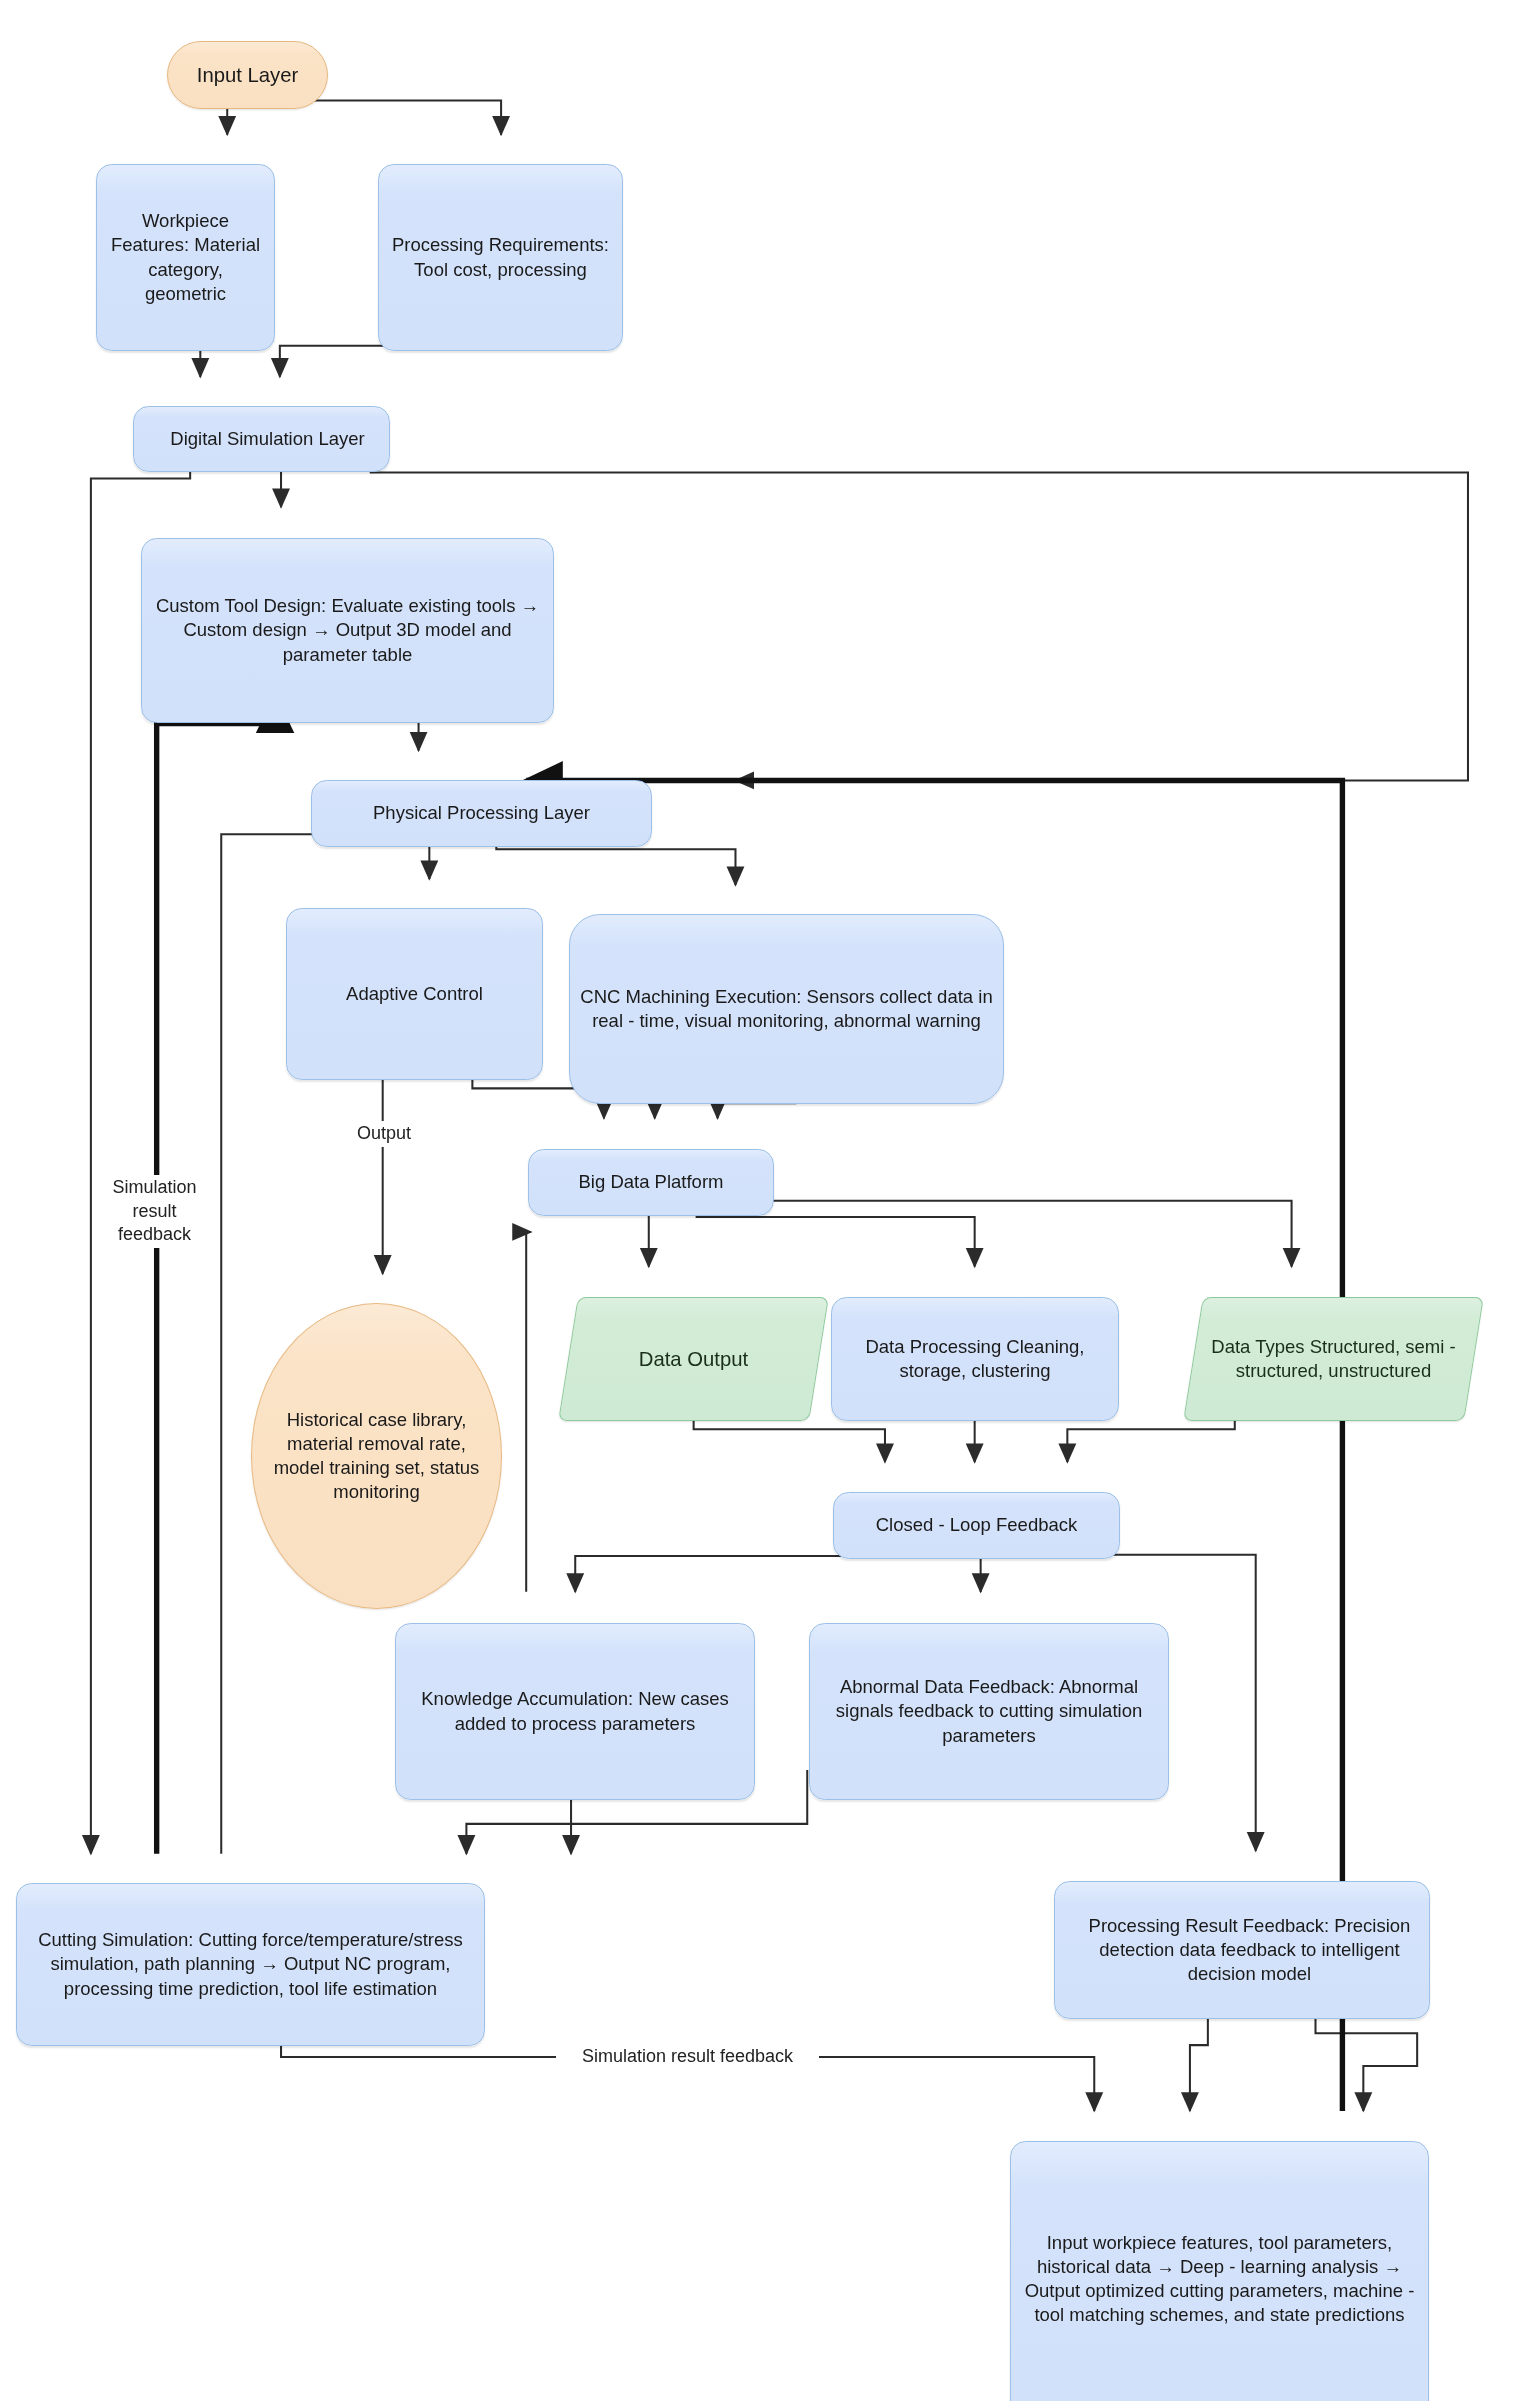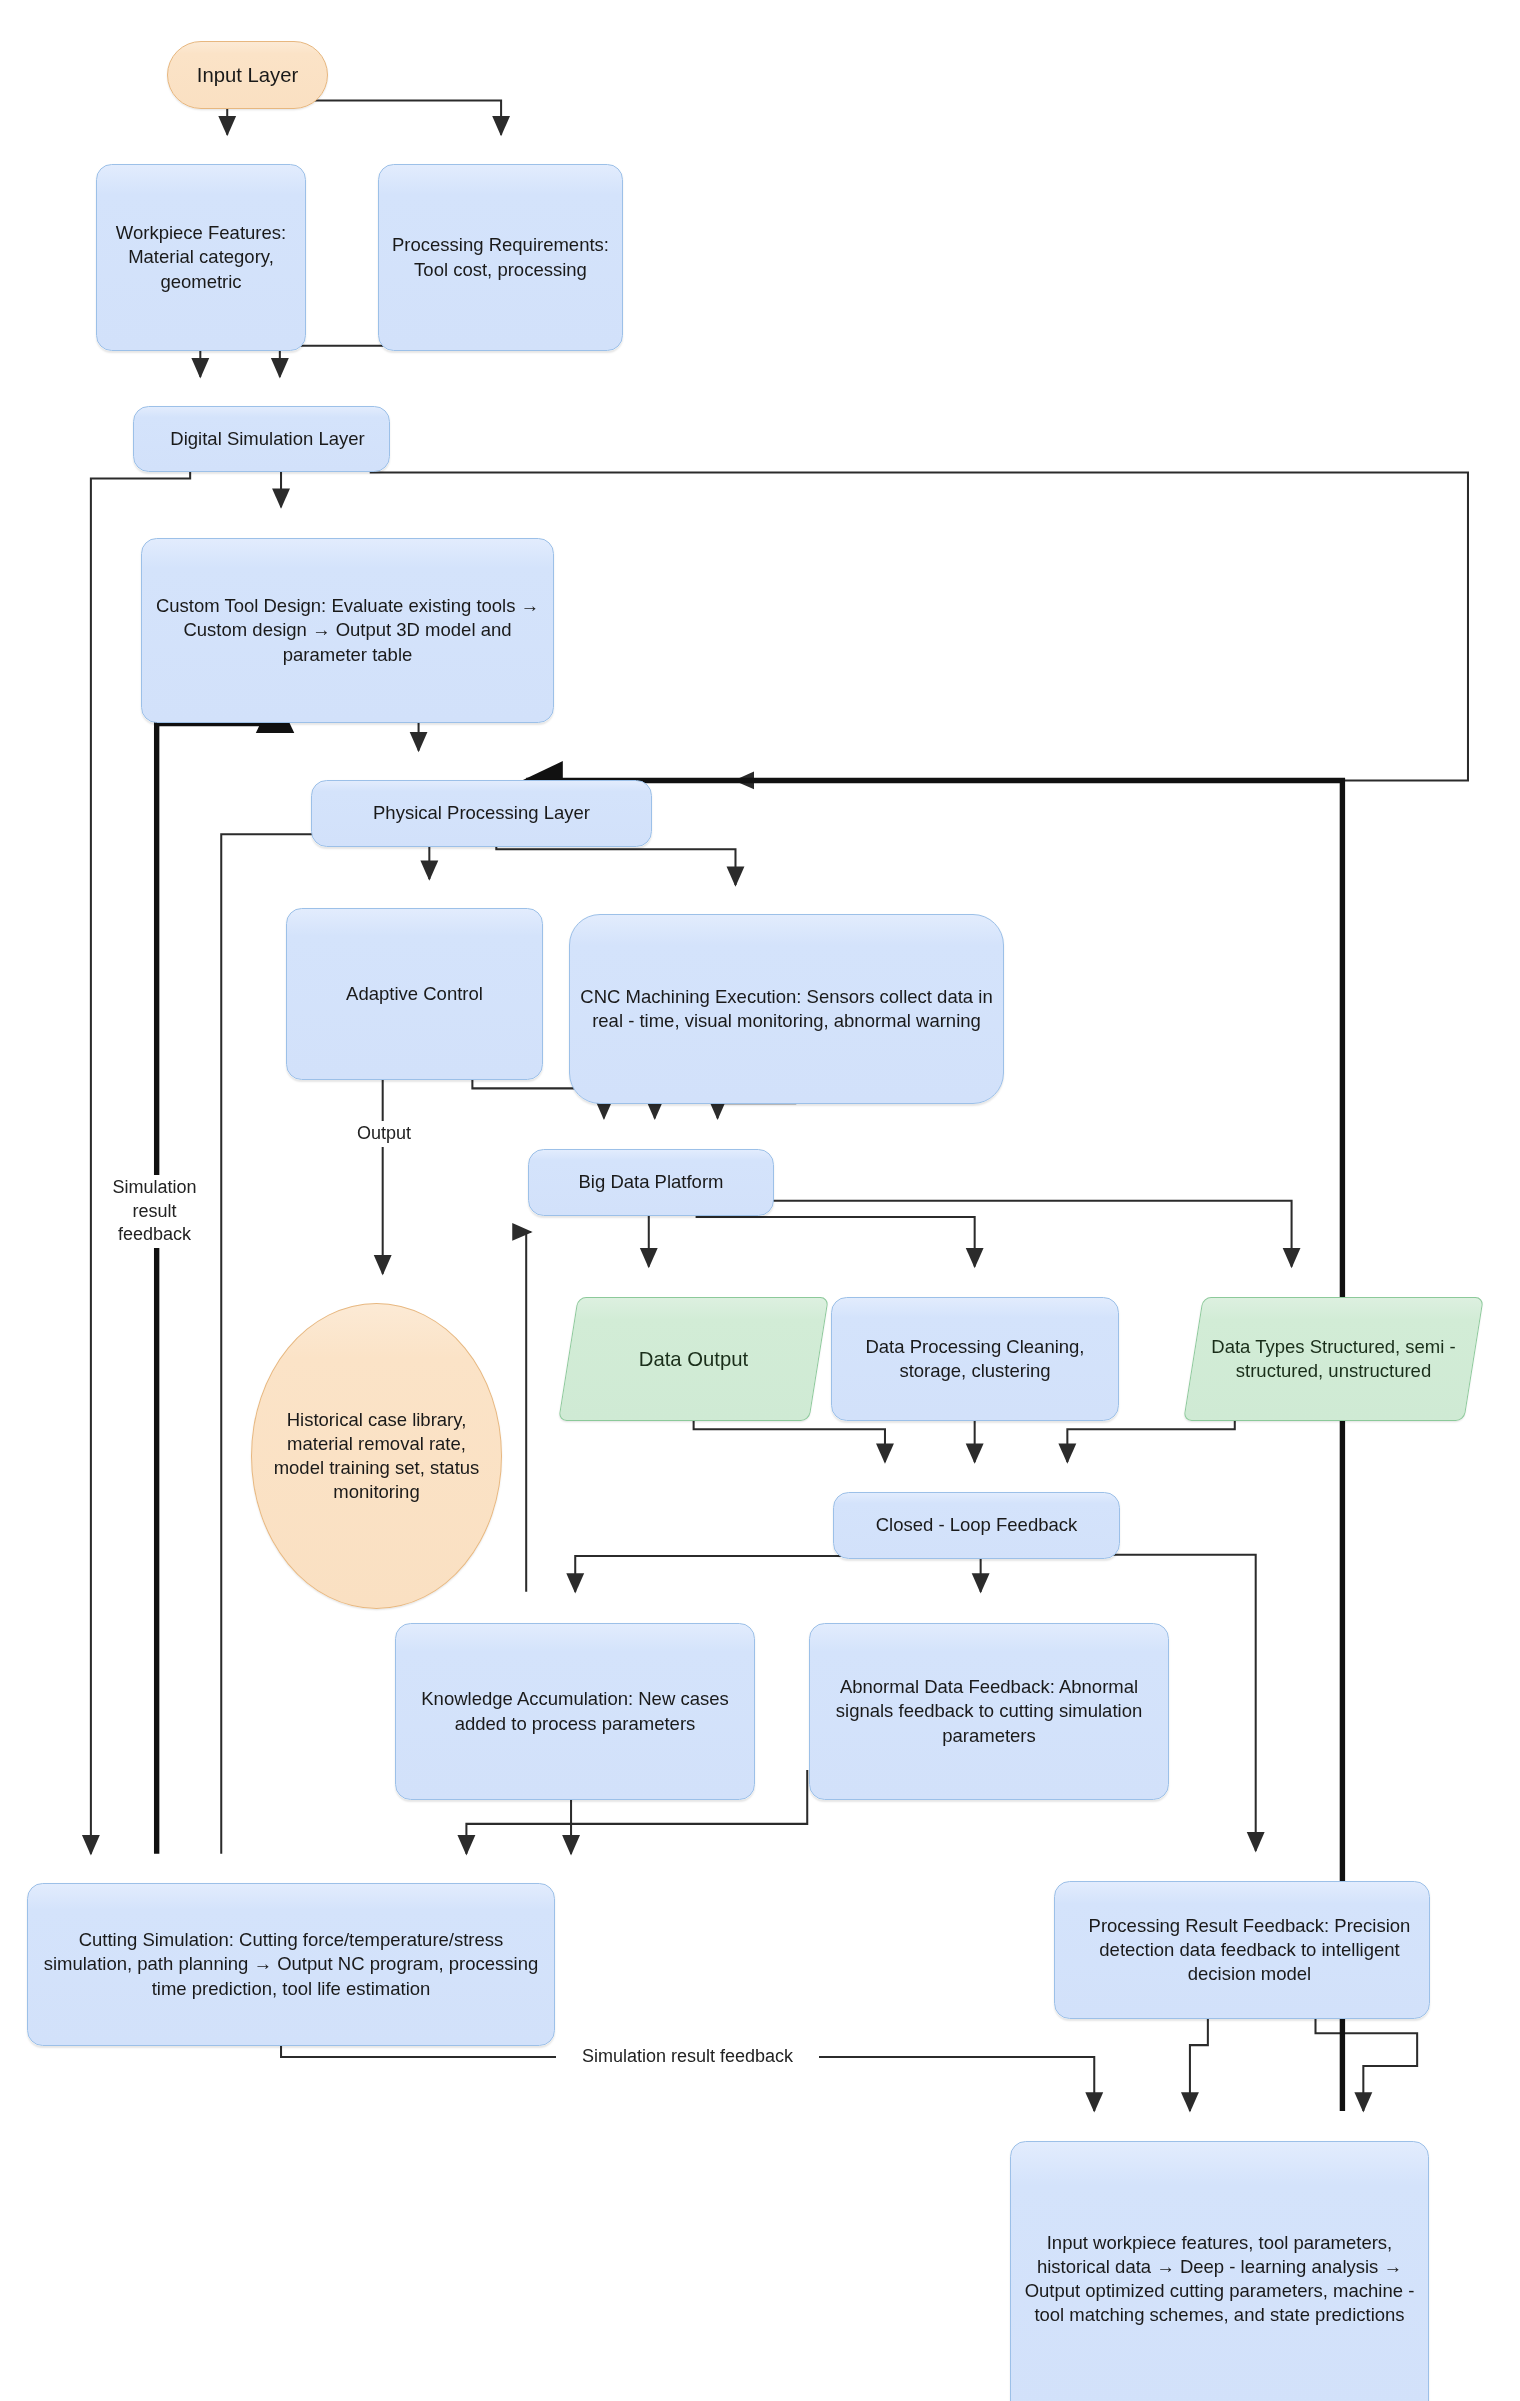--- a/index.html
+++ b/index.html
@@ -117,21 +117,21 @@
 
     <g fill="none" stroke="#2b2b2b" stroke-width="3.4" marker-end="url(#ah)">
       <path d="M370,3100 L370,1395 L652,1395 L652,1372"></path>
     </g>
   </svg>
 
   <div class="node oval-term fs-big" style="left:167px;top:13px;width:161px;height:68px;">
     <span class="lbl">Input Layer</span>
   </div>
 
-  <div class="node rect fs-mid" style="left:96px;top:136px;width:210px;height:187px;justify-content:center;">
+  <div class="node rect fs-mid" style="left:96px;top:136px;width:179px;height:187px;justify-content:center;">
     <span class="lbl">Workpiece Features: Material category, geometric</span>
   </div>
 
   <div class="node rect fs-mid" style="left:378px;top:136px;width:245px;height:187px;">
     <span class="lbl">Processing Requirements: Tool cost, processing</span>
   </div>
 
   <div class="node rect fs-mid" style="left:133px;top:378px;width:257px;height:66px;padding-left:12px;">
     <span class="lbl">Digital Simulation Layer</span>
   </div>
@@ -179,21 +179,21 @@
   </div>
 
   <div class="node rect fs-mid" style="left:395px;top:1595px;width:360px;height:177px;">
     <span class="lbl">Knowledge Accumulation: New cases added to process parameters</span>
   </div>
 
   <div class="node rect fs-mid" style="left:809px;top:1595px;width:360px;height:177px;">
     <span class="lbl">Abnormal Data Feedback: Abnormal signals feedback to cutting simulation parameters</span>
   </div>
 
-  <div class="node rect fs-mid" style="left:27px;top:1855px;width:528px;height:163px;">
+  <div class="node rect fs-mid" style="left:16px;top:1855px;width:469px;height:163px;">
     <span class="lbl">Cutting Simulation: Cutting force/temperature/stress simulation, path planning → Output NC program, processing time prediction, tool life estimation</span>
   </div>
 
   <div class="node rect fs-mid" style="left:1054px;top:1853px;width:376px;height:138px;padding-left:15px;">
     <span class="lbl">Processing Result Feedback: Precision detection data feedback to intelligent decision model</span>
   </div>
 
   <div class="node rect fs-mid" style="left:1010px;top:2113px;width:419px;height:276px;">
     <span class="lbl">Input workpiece features, tool parameters, historical data → Deep - learning analysis → Output optimized cutting parameters, machine - tool matching schemes, and state predictions</span>
   </div>

